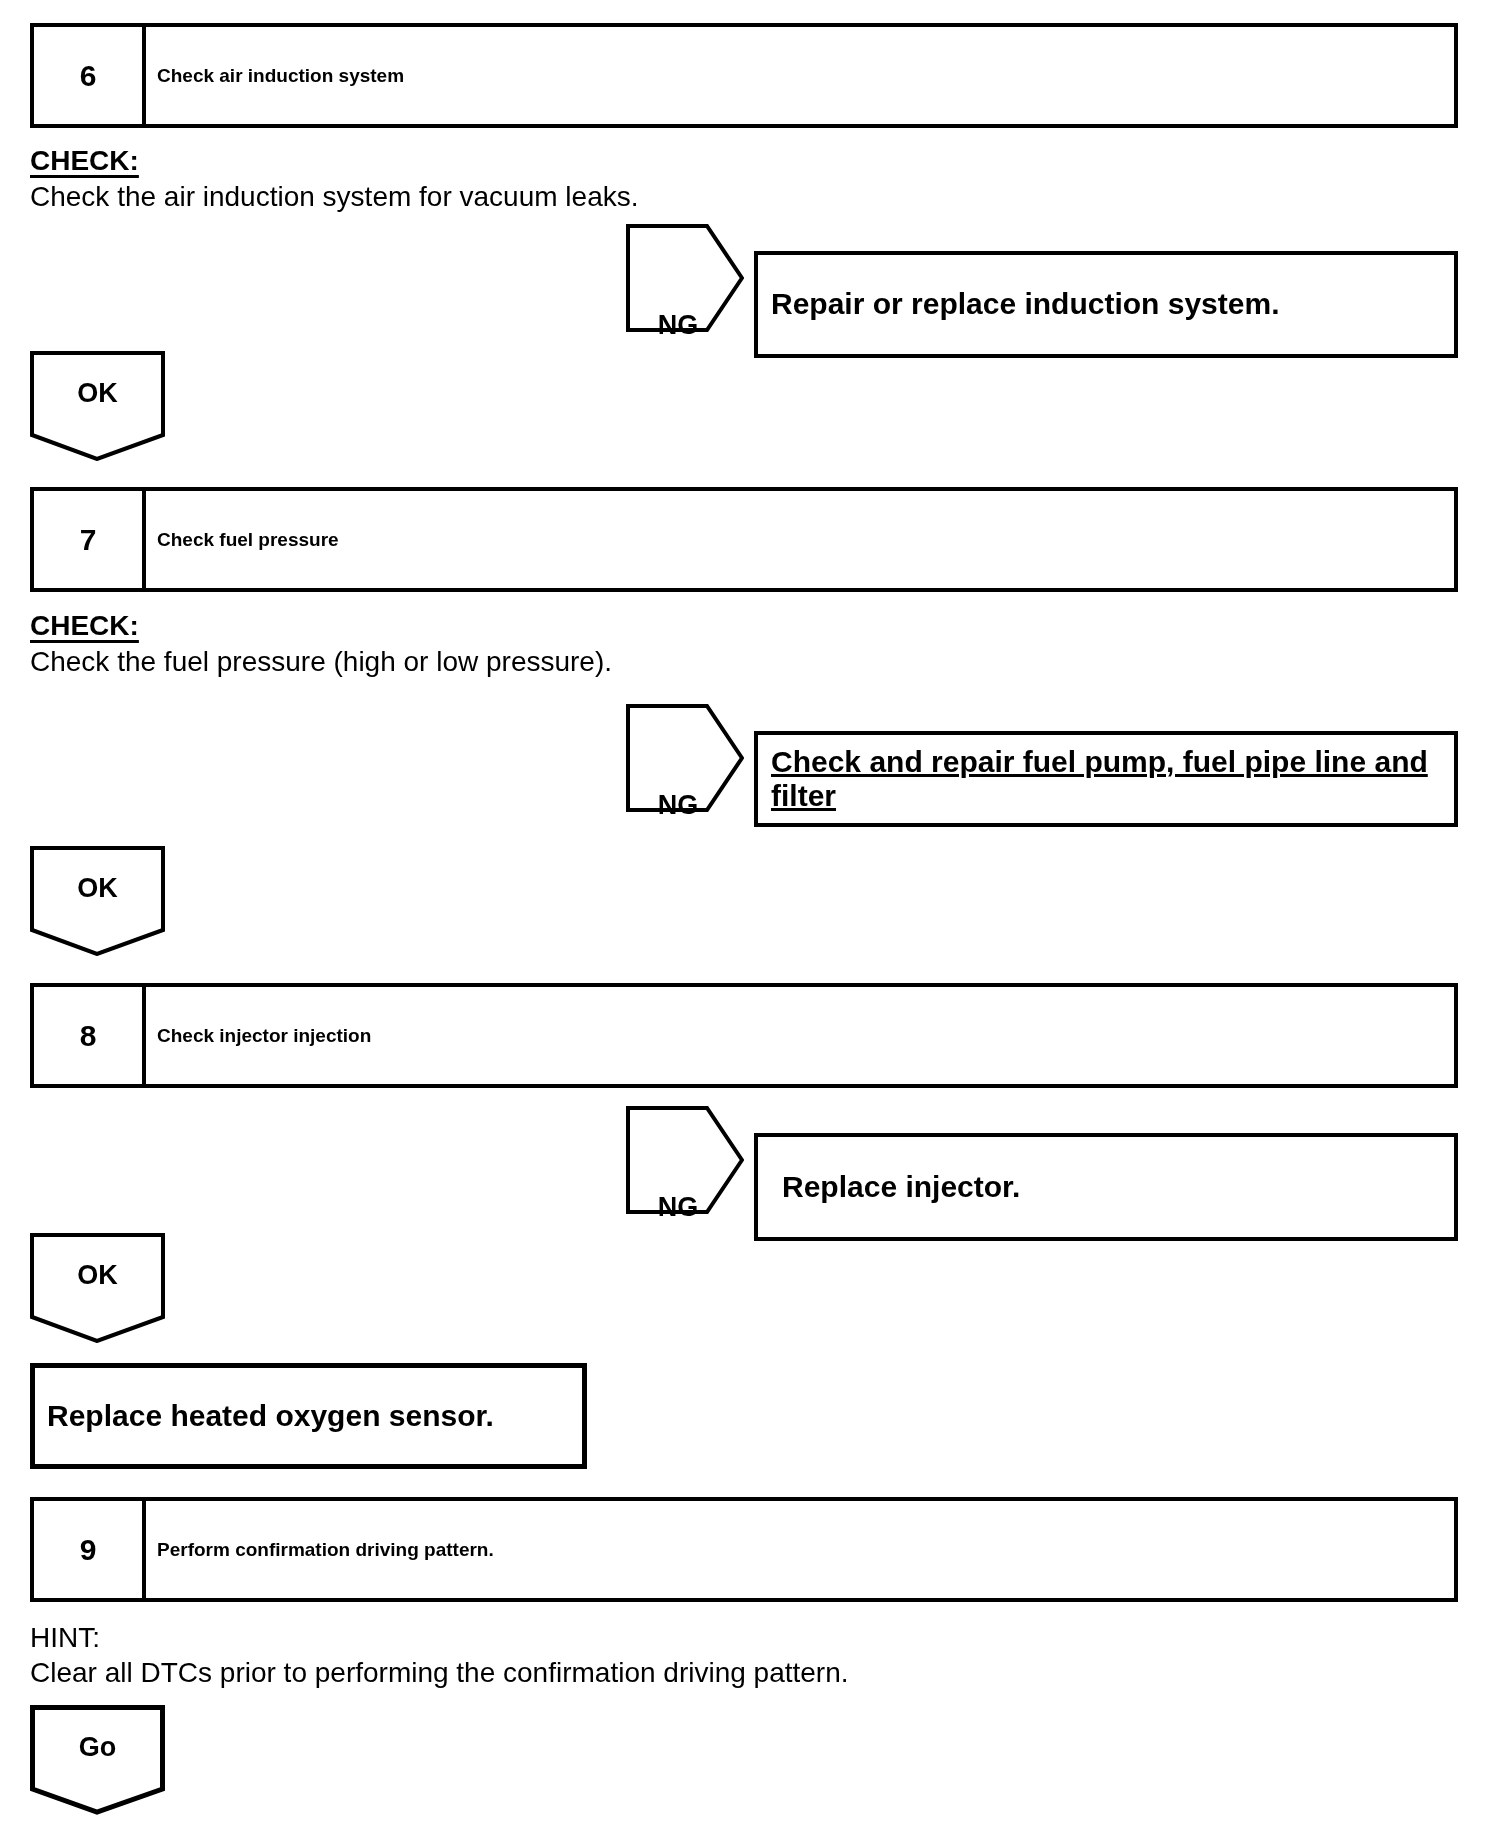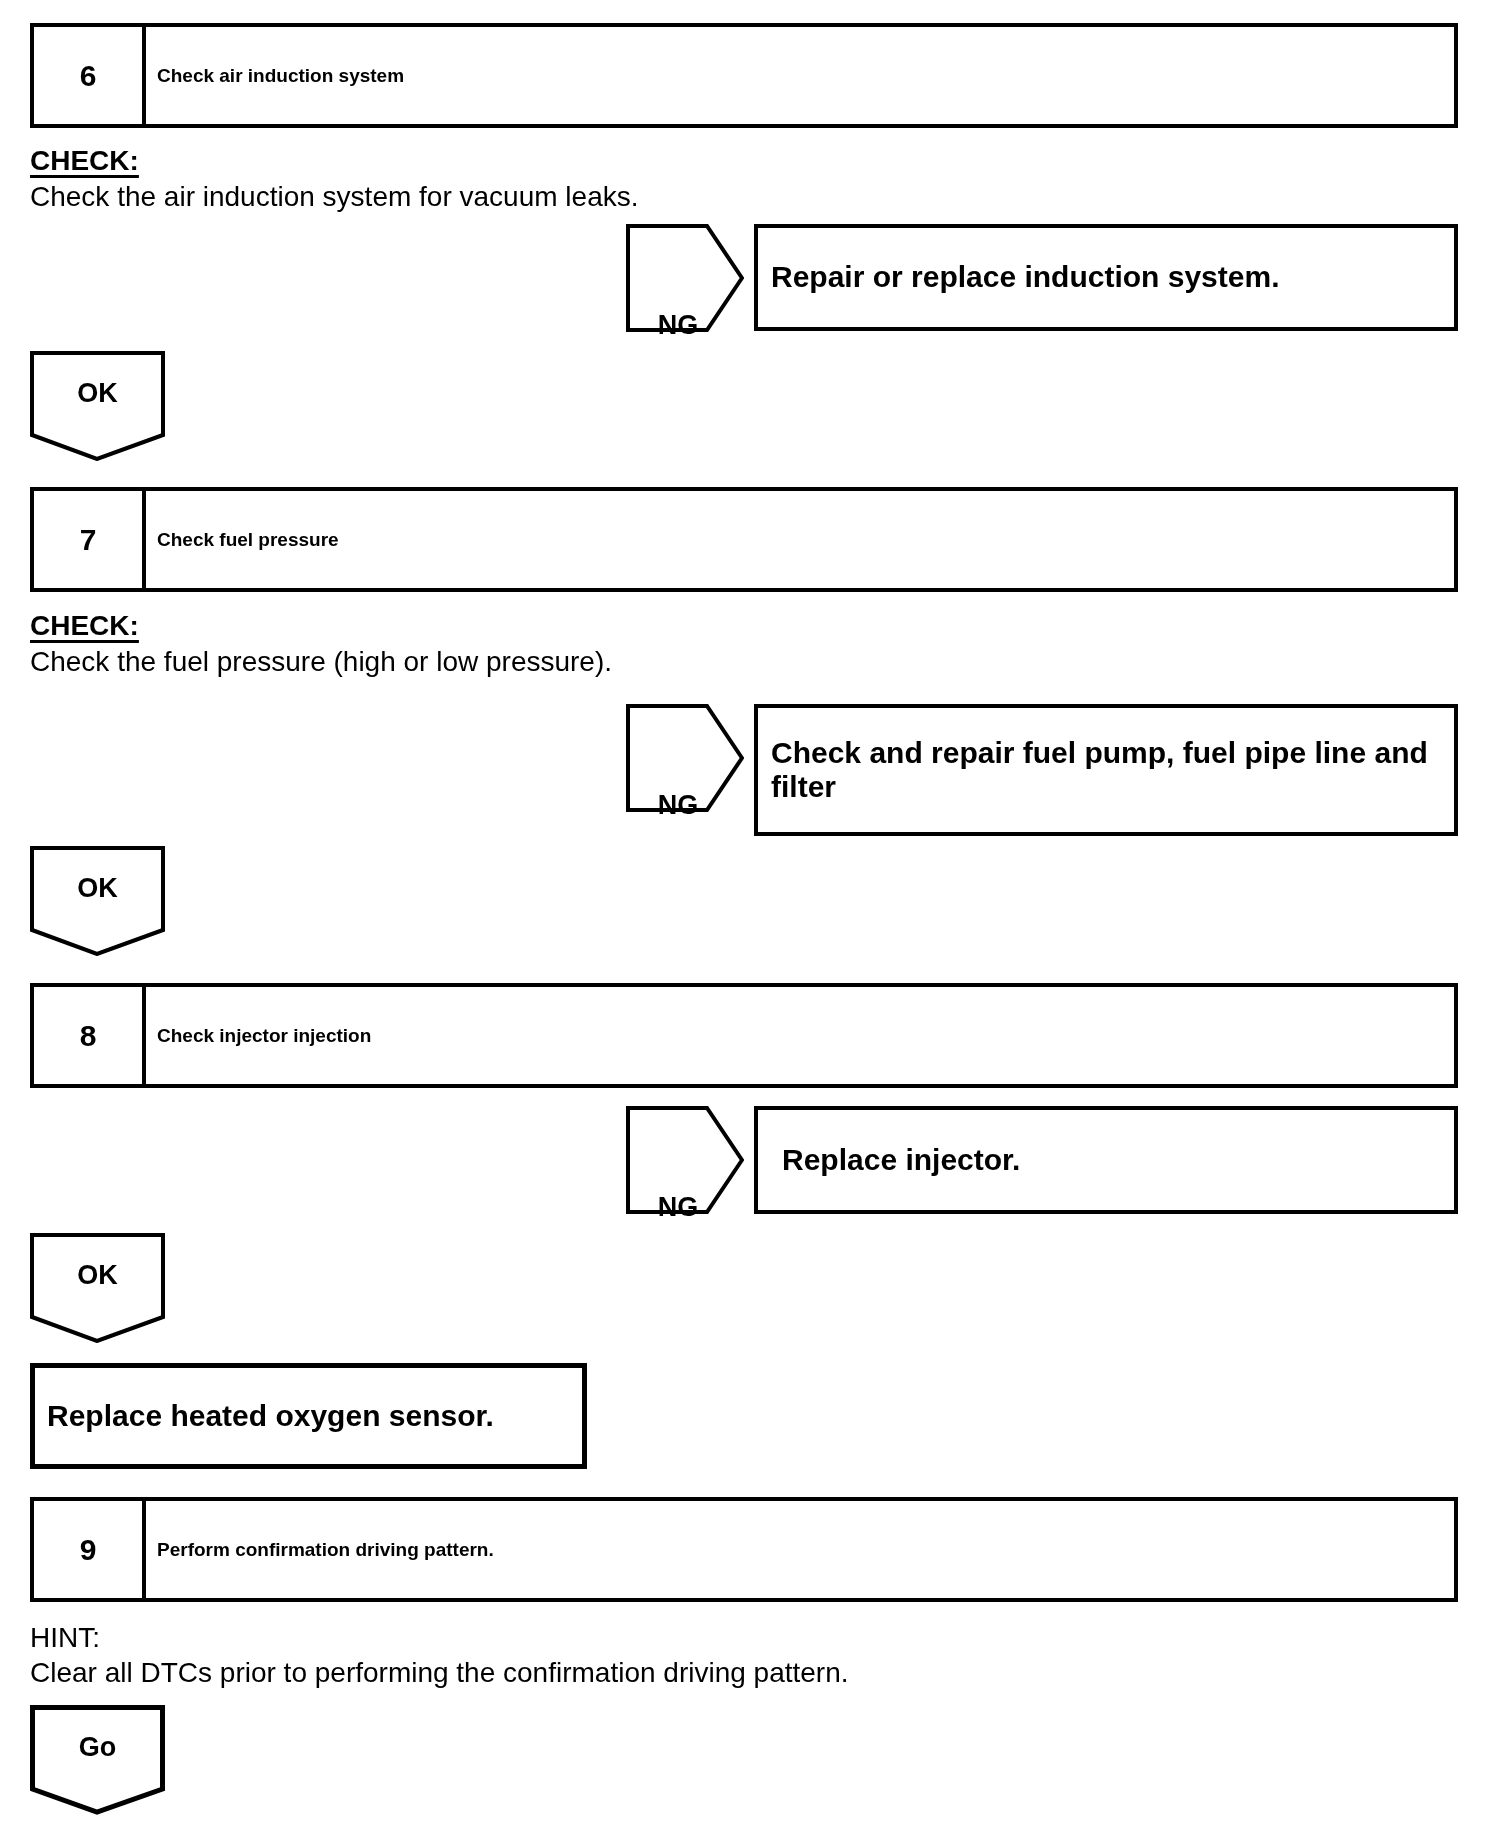--- a/index.html
+++ b/index.html
@@ -82,20 +82,21 @@
     border: 4px solid #000;
     box-sizing: border-box;
     display: flex;
     align-items: center;
     padding-left: 13px;
     padding-right: 12px;
     font-weight: 700;
     font-size: 30px;
     line-height: 1.15;
     background: #fff;
+    margin-top: 27px;
   }
   .ok-shape {
     position: absolute;
     left: 30px;
     width: 135px;
     height: 110px;
   }
   .ok-label {
     position: absolute;
     left: 30px;
@@ -159,21 +160,21 @@
     <div class="step-num">7</div>
     <div class="step-title">Check fuel pressure</div>
   </div>
   <div class="check-label" style="top:610px;">CHECK:</div>
   <div class="body-text" style="top:646px;">Check the fuel pressure (high or low pressure).</div>
 
   <svg class="ng-shape" style="top:704px;" viewBox="0 0 118 108">
     <polygon points="2,2 81,2 116,54 81,106 2,106" fill="#ffffff" stroke="#000000" stroke-width="4"></polygon>
   </svg>
   <div class="ng-label" style="top:704px;">NG</div>
-  <div class="ng-box" style="top:704px; height:132px;">
+  <div class="ng-box" style="top:704px; height:96px;text-decoration:underline;">
     <span>Check and repair fuel pump, fuel pipe line and filter</span>
   </div>
 
   <svg class="ok-shape" style="top:846px;" viewBox="0 0 135 110">
     <polygon points="2,2 133,2 133,84 67,108 2,84" fill="#ffffff" stroke="#000000" stroke-width="4"></polygon>
   </svg>
   <div class="ok-label" style="top:846px;">OK</div>
 
   <div class="step-box" style="top:983px;">
     <div class="step-num">8</div>

